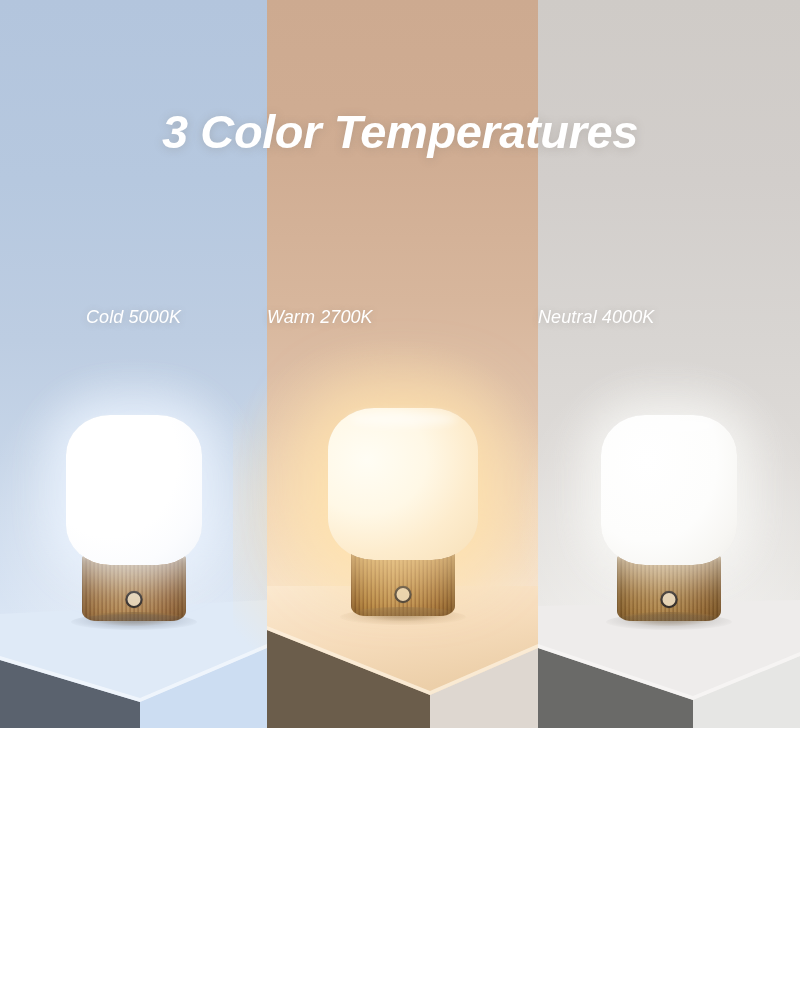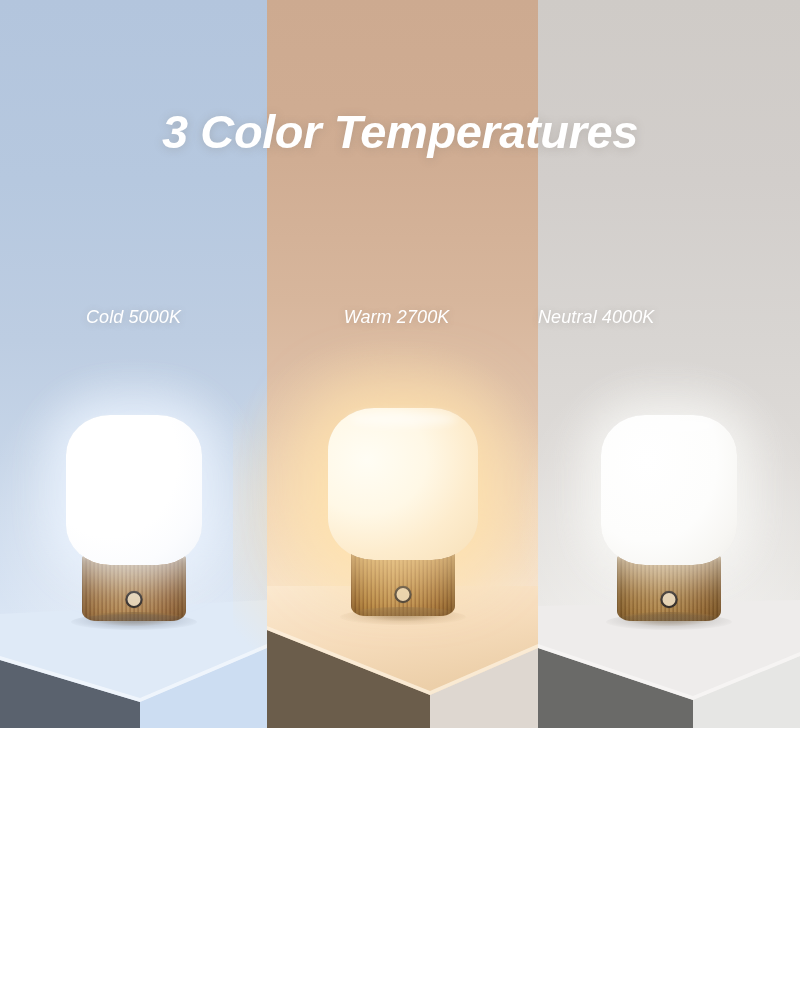--- a/index.html
+++ b/index.html
@@ -233,21 +233,21 @@
     color: #ffffff;
     font-size: 18px;
     font-weight: normal;
     letter-spacing: 0.1px;
     white-space: nowrap;
     z-index: 10;
     text-shadow: 0 1px 7px rgba(120,110,100,0.25);
     margin-top: 29px;
   }
   .label-cold    { left: 0;   width: 267px; text-align: center; }
-  .label-warm    { left: 261px; width: 271px; text-align: center; }
+  .label-warm    { left: 267px; width: 271px; }
   .label-neutral { left: 538px; width: 262px; }
 </style>
 </head>
 <body>
 
 <div class="stage">
 
   <div class="panel panel-cold">
     <div class="wall"></div>
     <div class="wall-glow glow-cold"></div>

